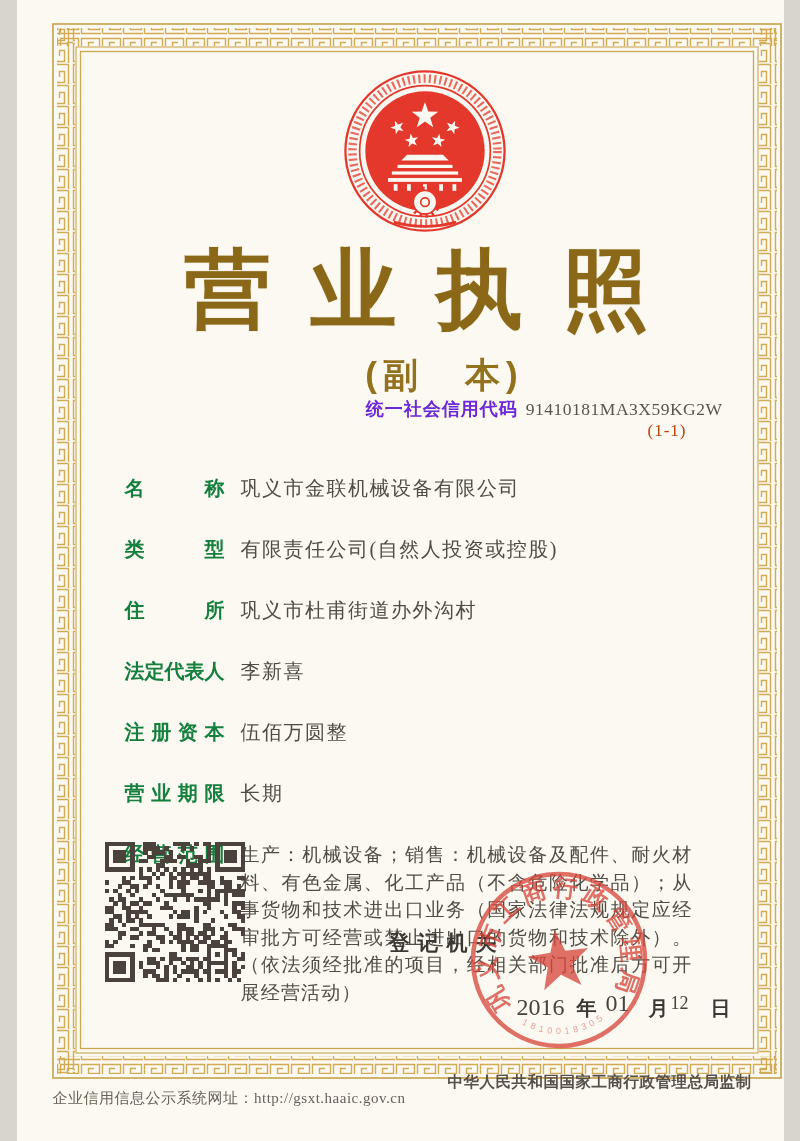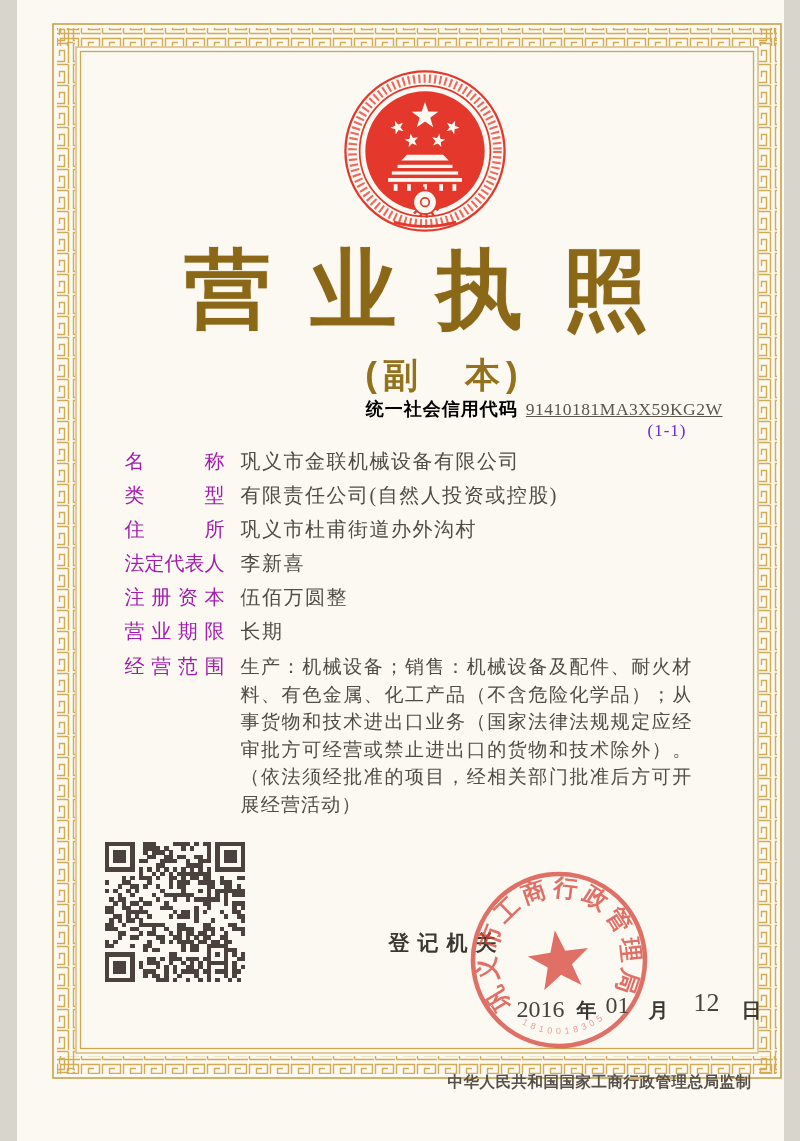--- a/index.html
+++ b/index.html
@@ -27,38 +27,38 @@
     white-space:nowrap;
   }
   .subtitle{
     left:0;top:352px;width:800px;text-align:center;
     font-size:35px;font-weight:600;letter-spacing:6px;color:#93711d;padding-left:28px;
   }
   .credit-line{
     left:240px;top:397px;width:466px;text-align:right;white-space:nowrap;
     font-size:18px;
   }
-  .credit-label{font-weight:bold;color:#000000;letter-spacing:1px;}
+  .credit-label{font-weight:bold;color:#6d28d9;letter-spacing:1px;}
   .credit-code{
     font-family:"Liberation Serif","DejaVu Serif",serif;
-    font-size:17.5px;color:#5b554c;letter-spacing:.5px;margin-left:8px;text-decoration:underline;
+    font-size:17.5px;color:#5b554c;letter-spacing:.5px;margin-left:8px;
   }
   .page-index{
     left:240px;top:421px;width:430px;text-align:right;
     font-family:"Liberation Serif","DejaVu Serif",serif;
-    font-size:17px;color:#6d28d9;letter-spacing:1px;
+    font-size:17px;color:#c2410c;letter-spacing:1px;
   }
 
   
   .fields{left:108px;top:449px;width:584px;}
   .frow{display:flex;align-items:baseline;margin-bottom:9px;}
   .flabel{
     flex:0 0 100px;width:100px;margin-right:16px;
-    font-size:20px;font-weight:normal;color:#a21caf;
-    text-align:justify;text-align-last:justify;line-height:25px;
+    font-size:20px;font-weight:bold;color:#15803d;
+    text-align:justify;text-align-last:justify;line-height:25px;margin-top:27px;
   }
   .fvalue{
     flex:1;
     font-family:"Liberation Serif","DejaVu Serif",serif;
     font-size:20px;color:#514c44;letter-spacing:1.5px;line-height:25px;
     white-space:nowrap;
   }
   .fvalue.multi{
     white-space:normal;letter-spacing:1.2px;font-size:19px;line-height:27.5px;
     text-align:justify;max-width:452px;
@@ -74,21 +74,21 @@
   .seal{left:450px;top:868px;opacity:.85;transform:rotate(-8deg);}
   .date-line{
     left:500px;top:994px;display:flex;align-items:baseline;white-space:nowrap;
   }
   .dnum{
     font-family:"Liberation Serif","DejaVu Serif",serif;
     font-size:24px;color:#46433d;position:relative;
   }
   .dunit{font-size:20px;font-weight:bold;color:#3b3833;}
   .g1{margin-left:12px;} .g2{margin-left:9px;top:-4px;} .g3{margin-left:19px;}
-  .g4{margin-left:25px;top:-6px;font-size:26px;} .g5{margin-left:22px;}
+  .g4{margin-left:2px;top:-6px;font-size:18px;} .g5{margin-left:22px;}
 
   
   .footer-left{
     left:36px;top:1089px;font-size:15px;color:#6b6257;letter-spacing:.5px;
     font-family:"Liberation Serif","DejaVu Serif",serif;
   }
   .footer-right{
     right:32px;top:1072px;font-size:15.5px;color:#575049;letter-spacing:.5px;
     font-weight:600;
   }
@@ -711,15 +711,16 @@
 
   <div class="abs date-line">
     <span class="dnum">2016</span>
     <span class="dunit g1">年</span>
     <span class="dnum g2">01</span>
     <span class="dunit g3">月</span>
     <span class="dnum g4">12</span>
     <span class="dunit g5">日</span>
   </div>
 
+  <div class="abs footer-left">企业信用信息公示系统网址：http://gsxt.haaic.gov.cn</div>
   <div class="abs footer-right">中华人民共和国国家工商行政管理总局监制</div>
 
 </div>
 
 </body></html>

